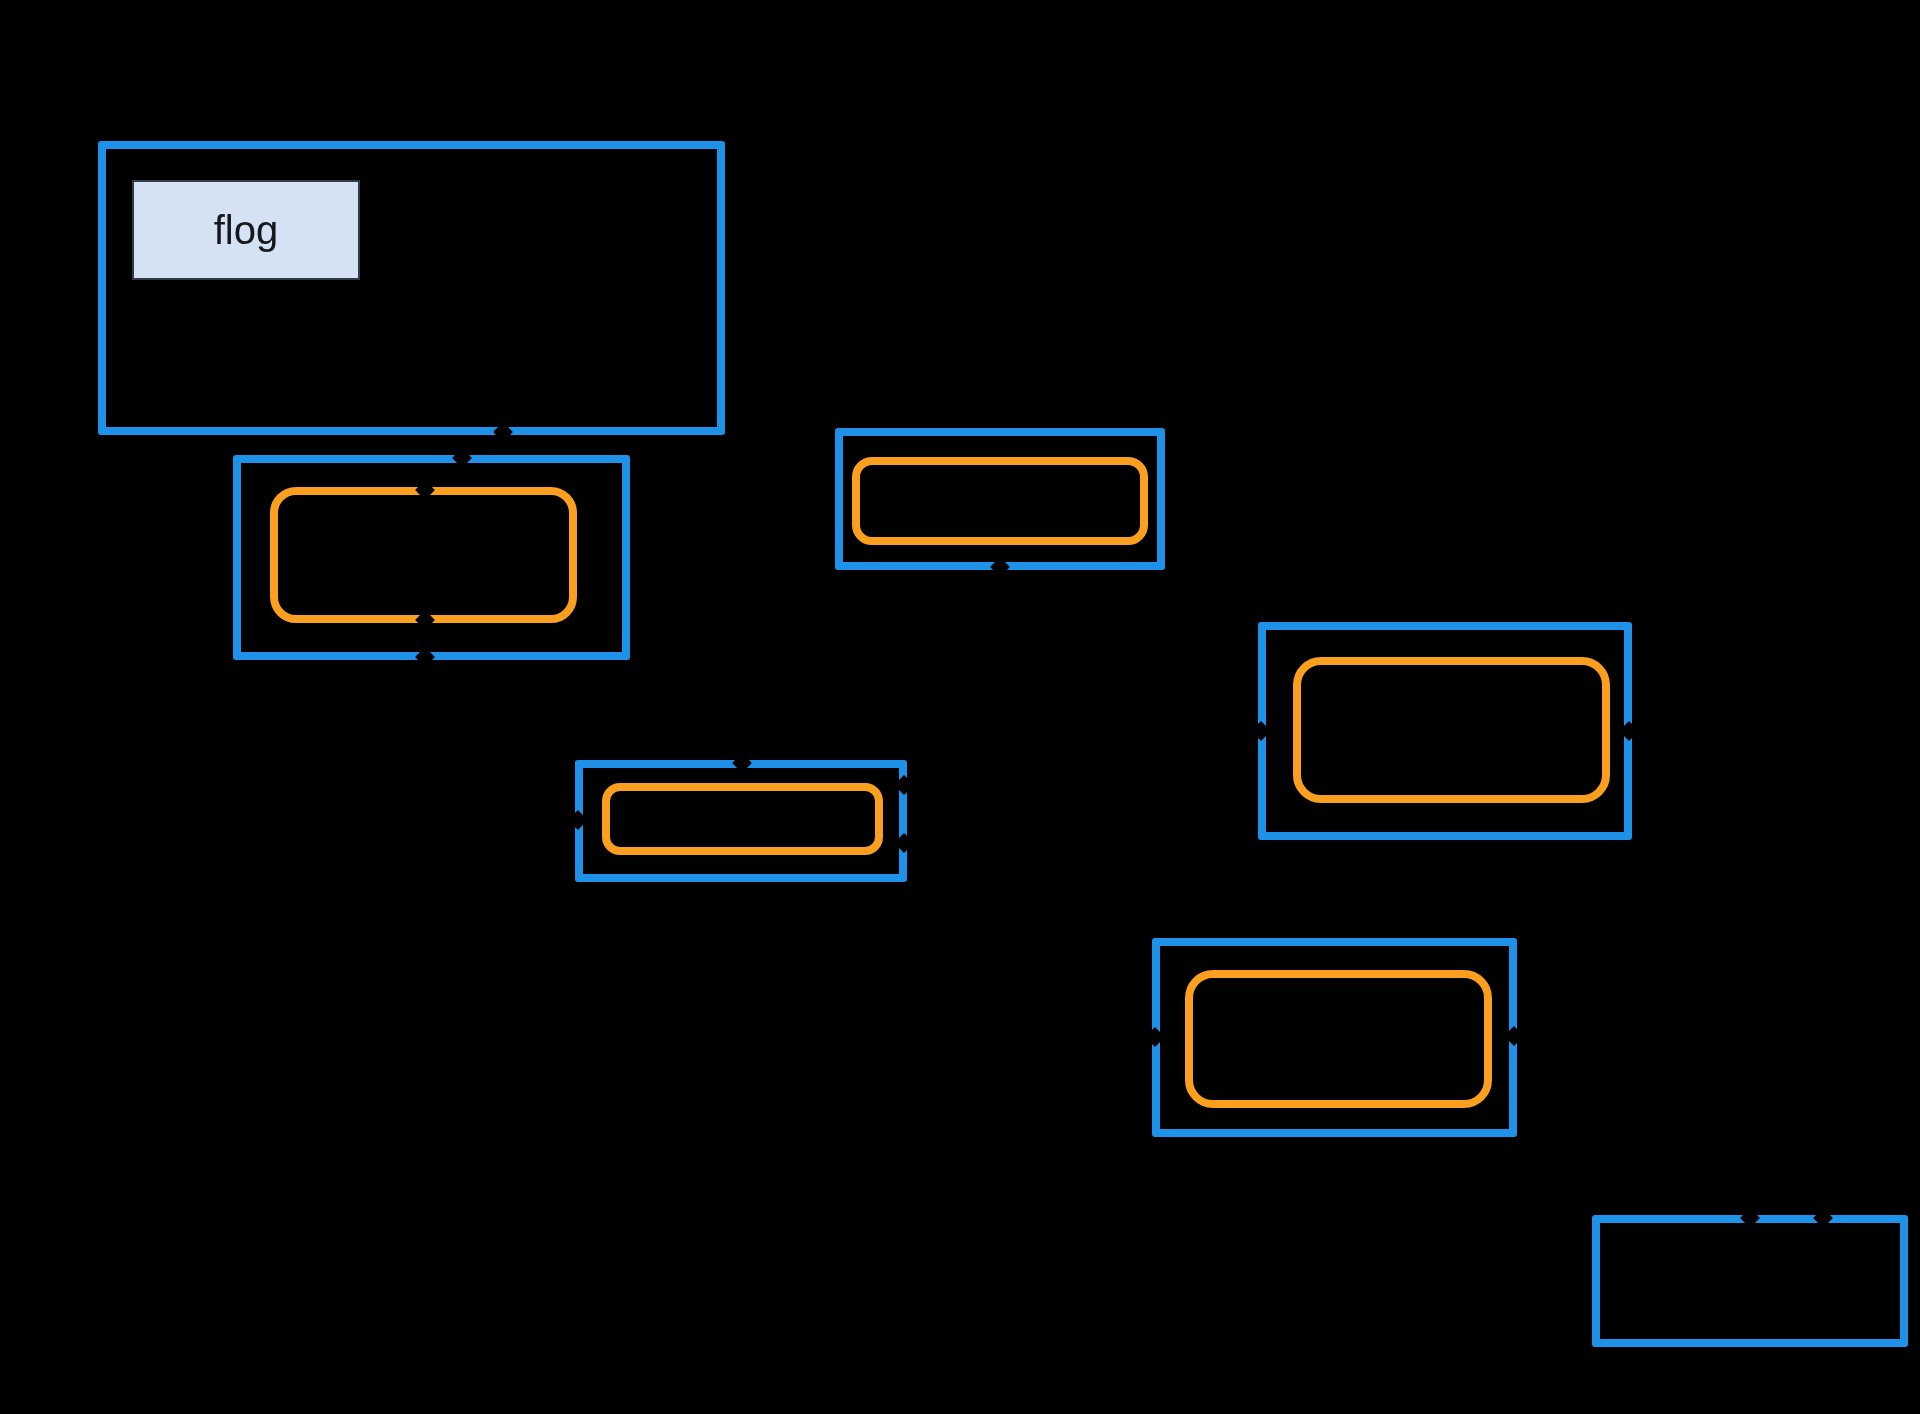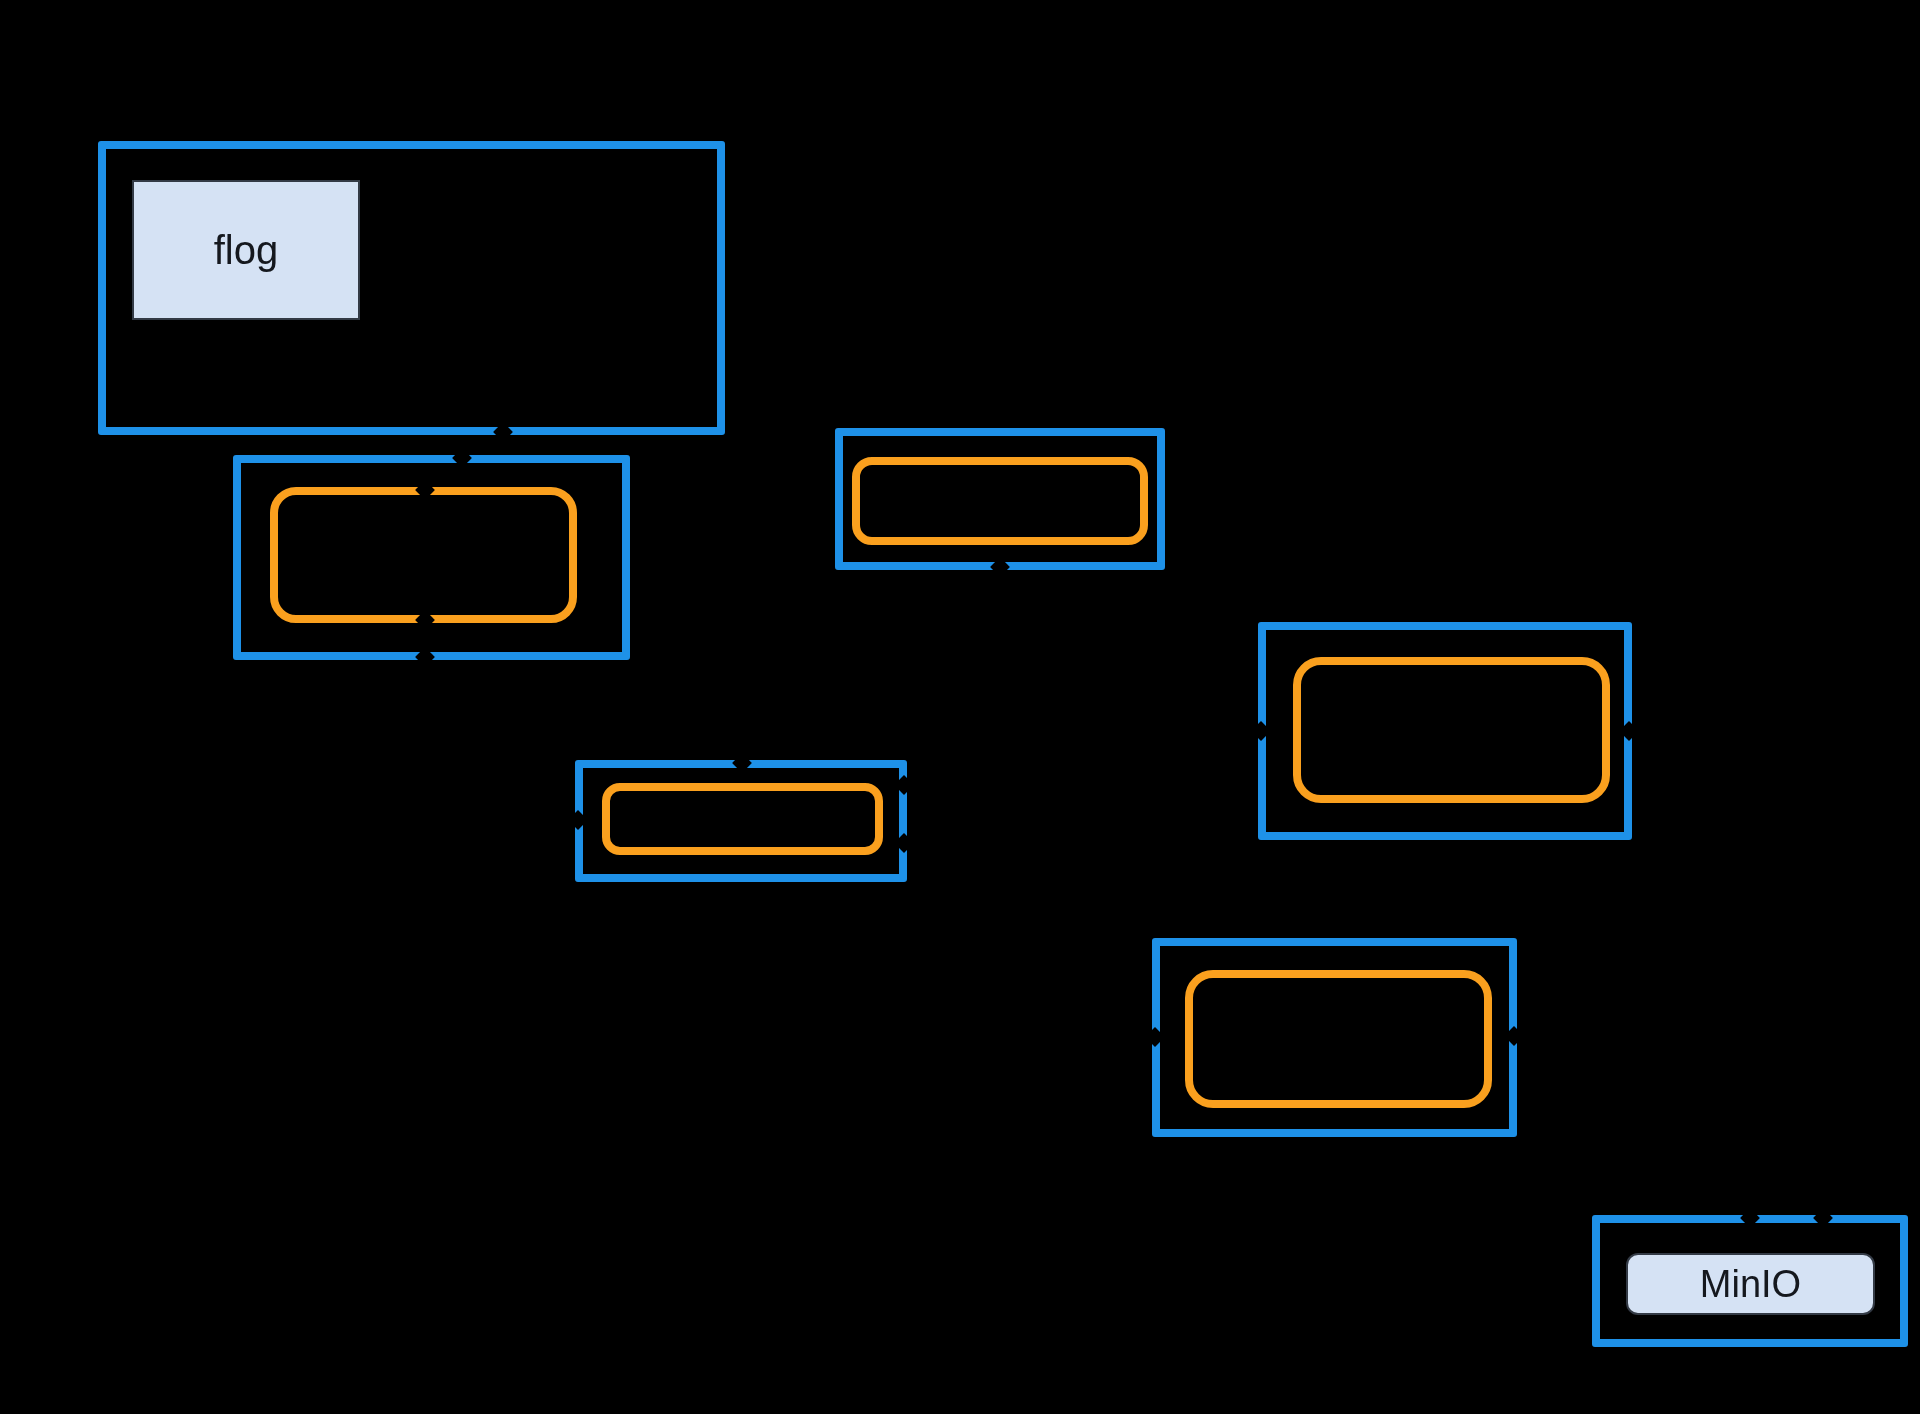--- a/index.html
+++ b/index.html
@@ -50,43 +50,40 @@
     background: var(--canvas-bg);
     transform: translate(-50%, -50%) rotate(45deg);
   }
 </style>
 </head>
 <body>
 
 <div class="canvas">
 
   <div class="cluster" style="left:98px; top:141px; width:627px; height:294px;"></div>
-  <div class="label-node" style="left:132px; top:180px; width:228px; height:140px; border-radius:0;">
+  <div class="label-node" style="left:132px; top:180px; width:228px; height:100px; border-radius:0;">
     <span>flog</span>
   </div>
 
   <div class="cluster" style="left:233px; top:455px; width:397px; height:205px;"></div>
   <div class="node-outline" style="left:270px; top:487px; width:307px; height:136px; border-radius:26px;"></div>
 
   <div class="cluster" style="left:835px; top:428px; width:330px; height:142px;"></div>
   <div class="node-outline" style="left:852px; top:457px; width:296px; height:88px; border-radius:20px;"></div>
 
   <div class="cluster" style="left:575px; top:760px; width:332px; height:122px;"></div>
   <div class="node-outline" style="left:602px; top:783px; width:281px; height:72px; border-radius:18px;"></div>
 
   <div class="cluster" style="left:1258px; top:622px; width:374px; height:218px;"></div>
   <div class="node-outline" style="left:1293px; top:657px; width:317px; height:146px; border-radius:28px;"></div>
 
   <div class="cluster" style="left:1152px; top:938px; width:365px; height:199px;"></div>
   <div class="node-outline" style="left:1185px; top:970px; width:307px; height:138px; border-radius:28px;"></div>
 
   <div class="cluster" style="left:1592px; top:1215px; width:316px; height:132px;"></div>
-  <div class="label-node" style="left:1626px; top:1253px; width:249px; height:62px; border-radius:12px; font-size:38px;">
-    <span>MinIO</span>
-  </div>
 
   <div class="notch" style="left:503px; top:432px;"></div>
   <div class="notch" style="left:462px; top:458px;"></div>
   <div class="notch" style="left:425px; top:490px;"></div>
   <div class="notch" style="left:425px; top:620px;"></div>
   <div class="notch" style="left:425px; top:657px;"></div>
   <div class="notch" style="left:1000px; top:567px;"></div>
   <div class="notch" style="left:742px; top:763px;"></div>
   <div class="notch" style="left:578px; top:820px;"></div>
   <div class="notch" style="left:904px; top:785px;"></div>

